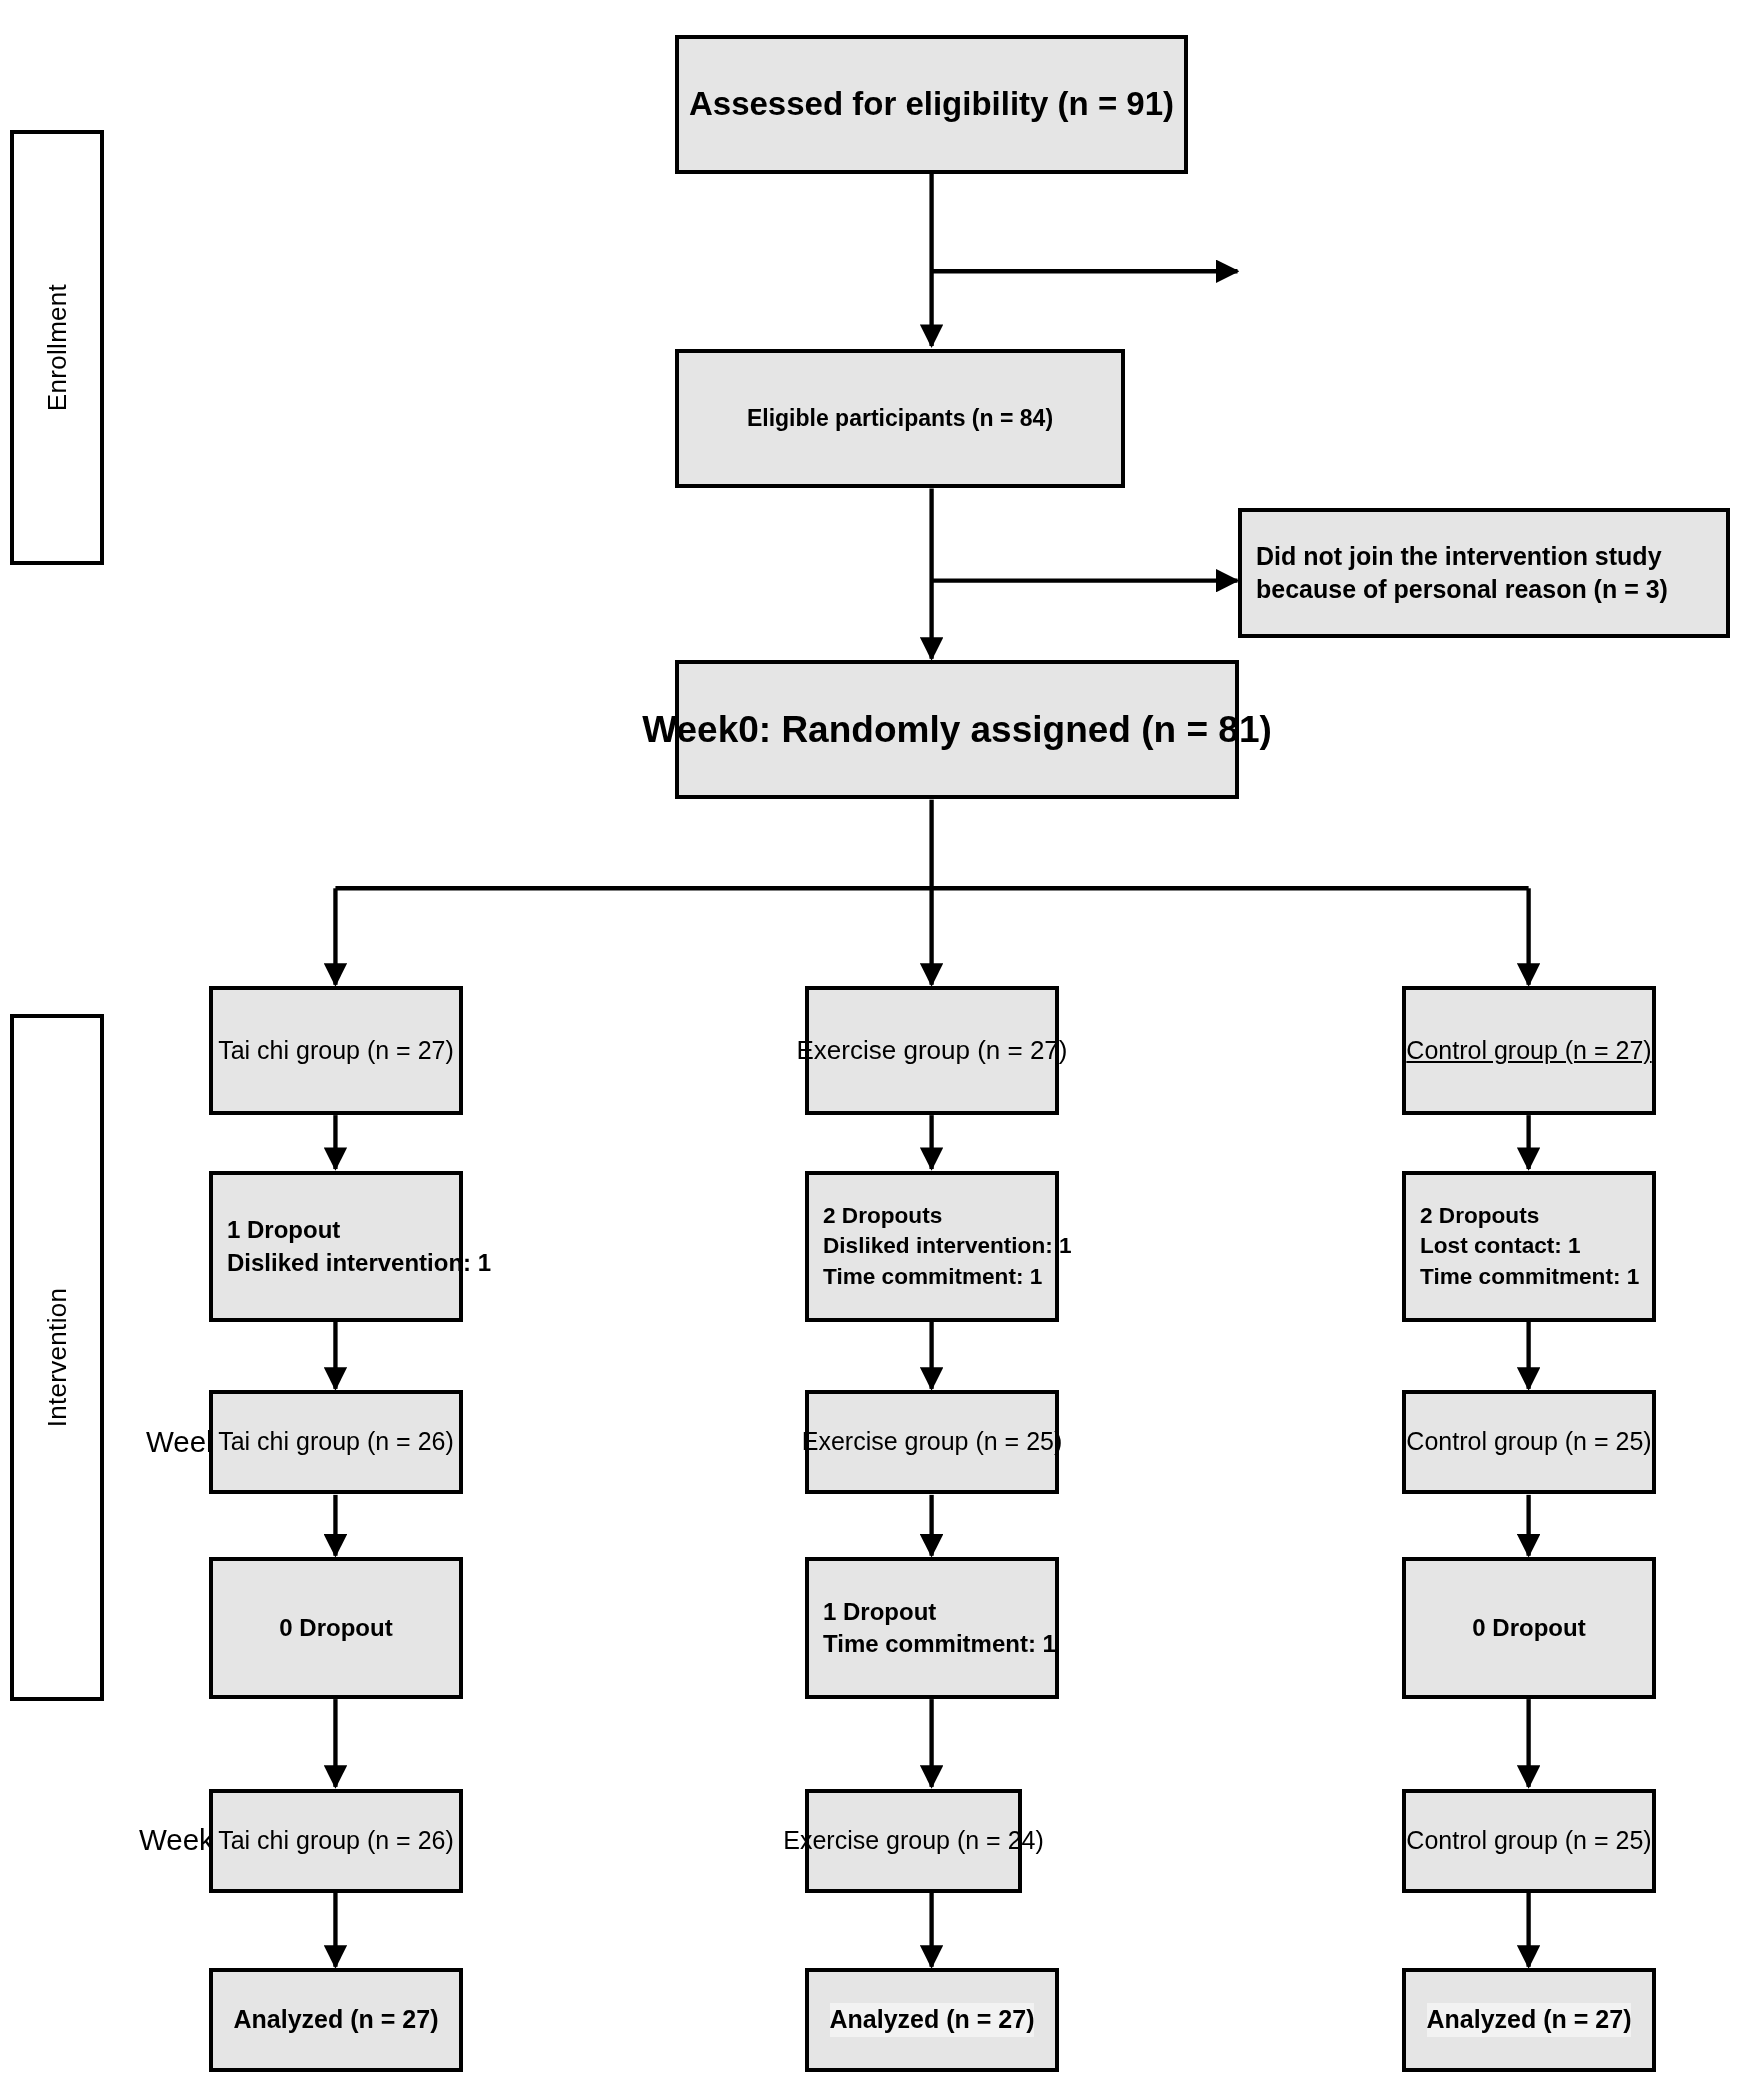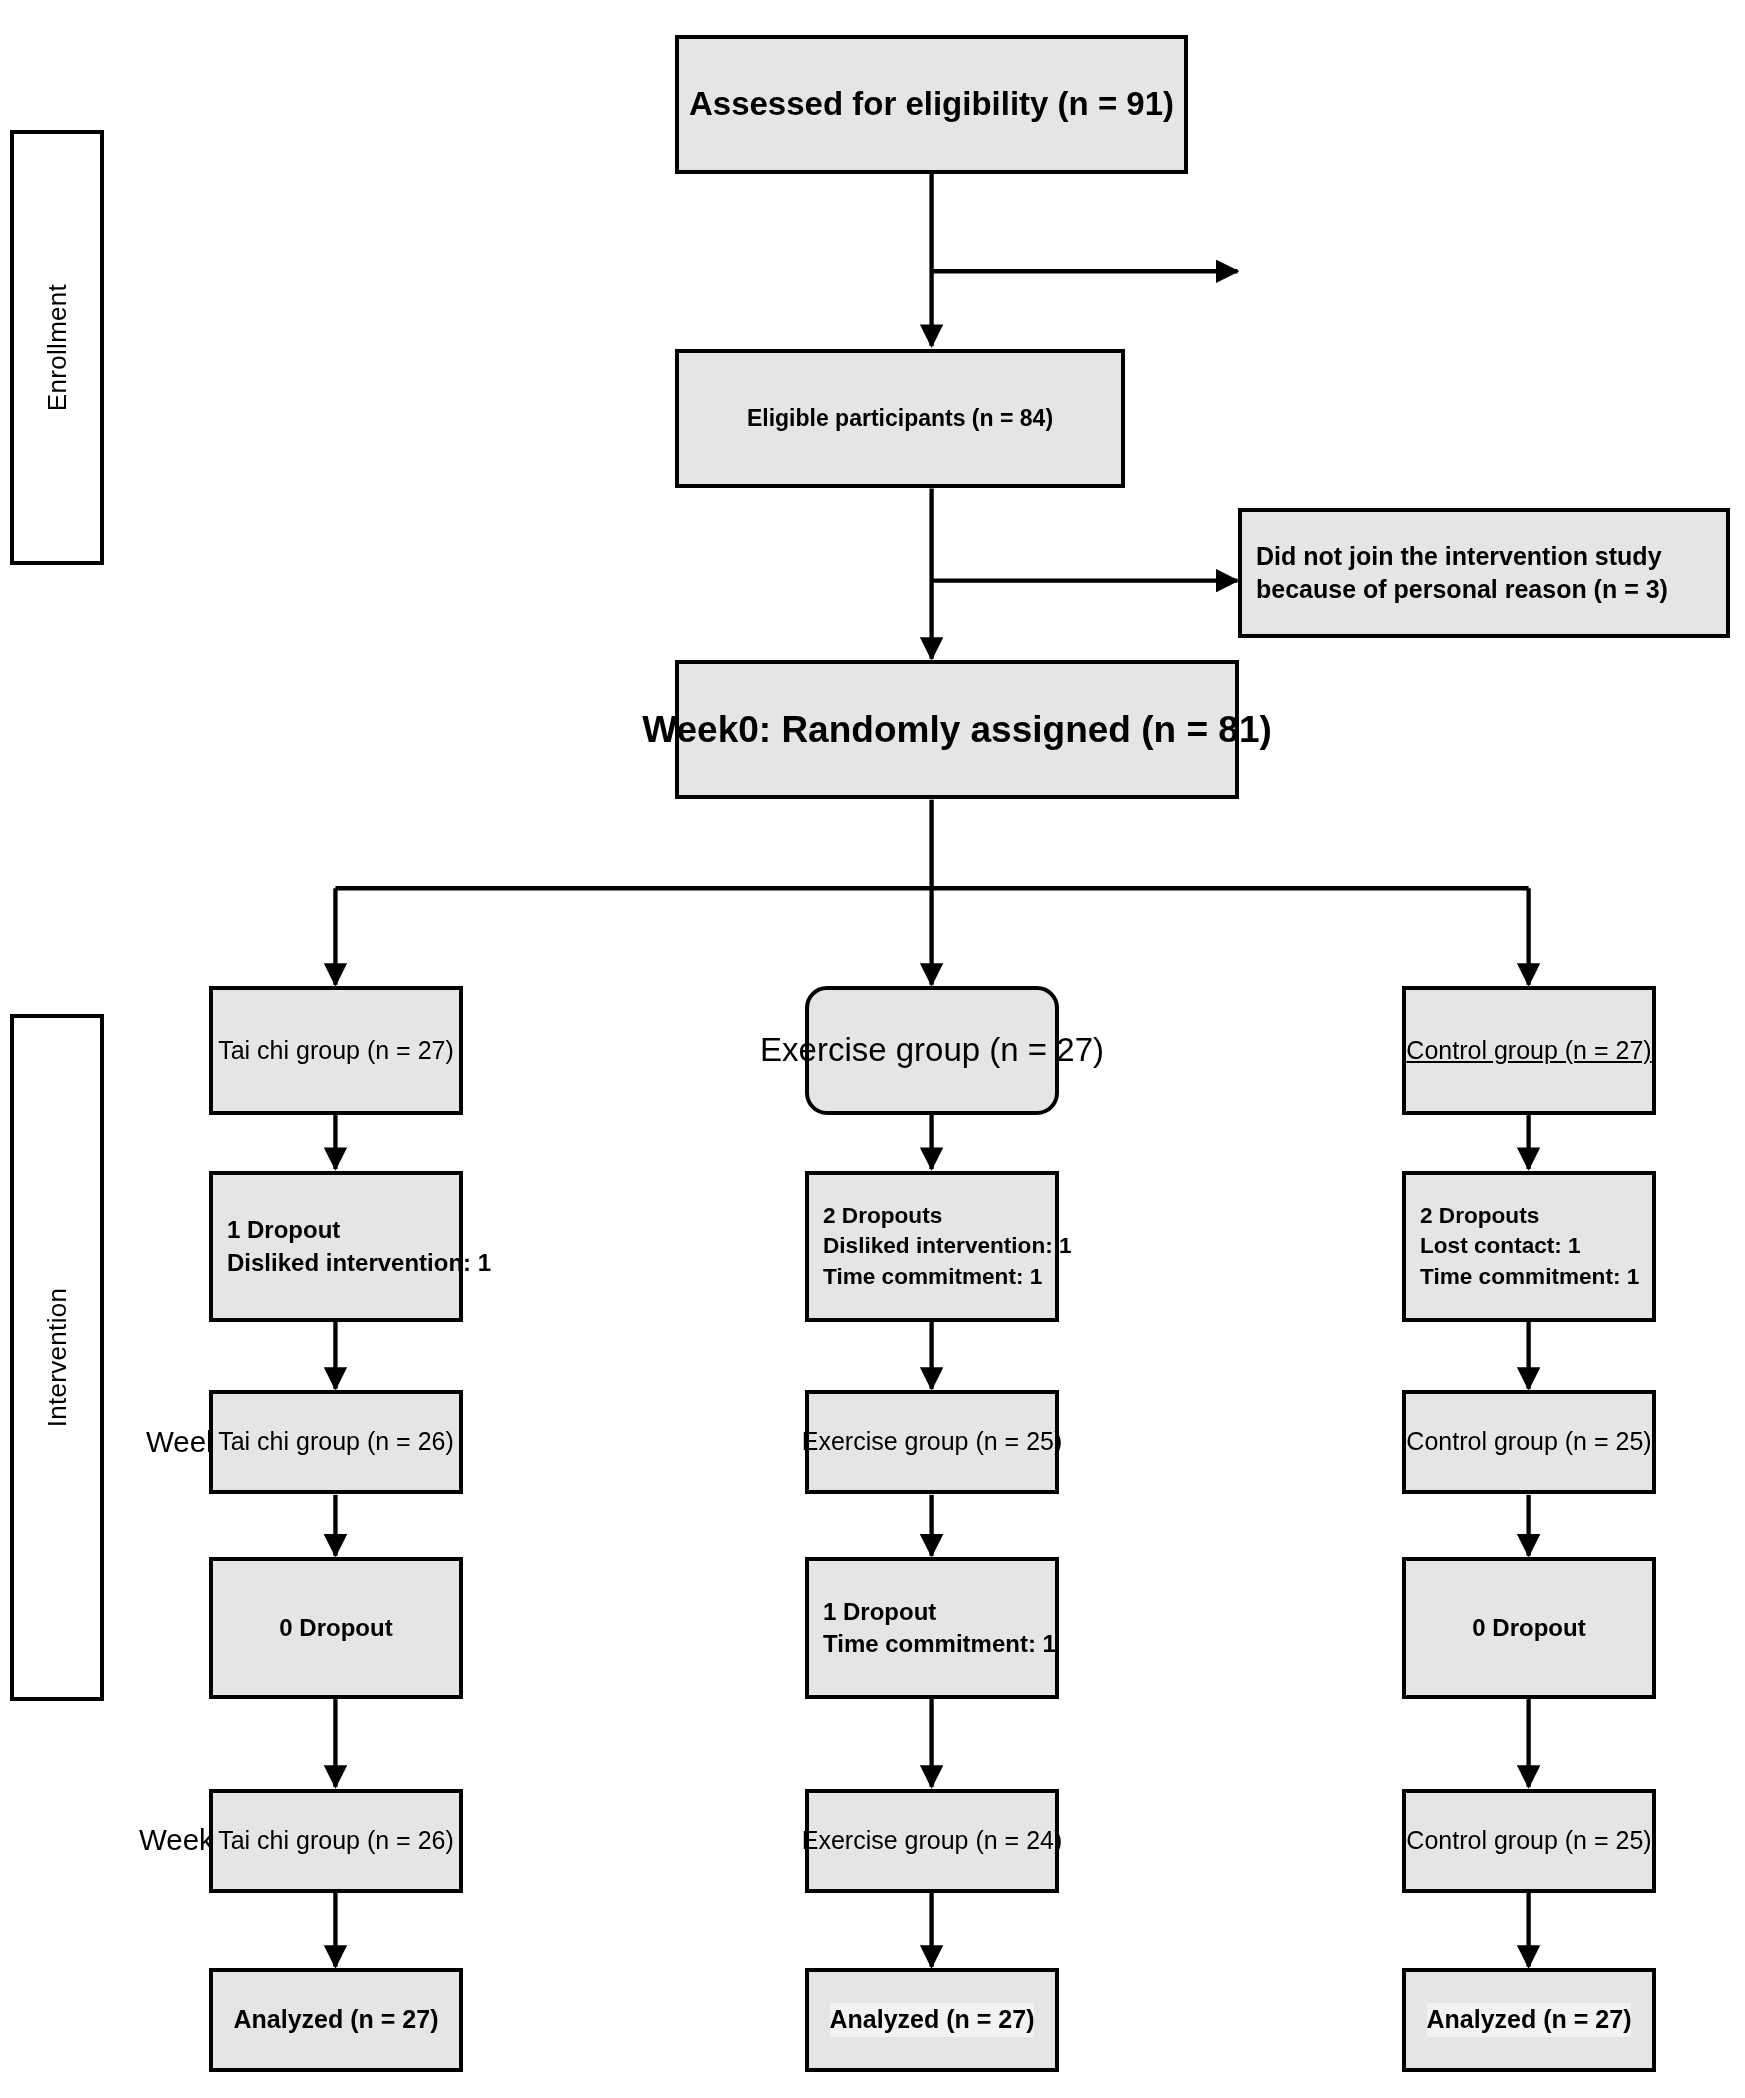--- a/index.html
+++ b/index.html
@@ -145,21 +145,21 @@
     <span class="line">because of personal reason (n = 3)</span>
   </div>
 
   <div class="node center bold" style="left:675px; top:660px; width:564px; height:139px; font-size:37px;">
     <span class="line">Week0: Randomly assigned (n = 81)</span>
   </div>
 
   <div class="node center reg" style="left:209px; top:986px; width:254px; height:129px; font-size:25px;">
     <span class="line">Tai chi group (n = 27)</span>
   </div>
-  <div class="node center reg" style="left:805px; top:986px; width:254px; height:129px; font-size:33px;border-radius:22px;">
+  <div class="node center reg" style="left:805px; top:986px; width:254px; height:129px; font-size:26px;">
     <span class="line">Exercise group (n = 27)</span>
   </div>
   <div class="node center reg" style="left:1402px; top:986px; width:254px; height:129px; font-size:25px;text-decoration:underline;">
     <span class="line">Control group (n = 27)</span>
   </div>
 
   <div class="node left bold" style="left:209px; top:1171px; width:254px; height:151px; font-size:24px;">
     <span class="line">1 Dropout</span>
     <span class="line">Disliked intervention: 1</span>
   </div>
@@ -191,21 +191,21 @@
     <span class="line">1 Dropout</span>
     <span class="line">Time commitment: 1</span>
   </div>
   <div class="node center bold" style="left:1402px; top:1557px; width:254px; height:142px; font-size:24px;">
     <span class="line">0 Dropout</span>
   </div>
 
   <div class="node center reg" style="left:209px; top:1789px; width:254px; height:104px; font-size:25px;">
     <span class="line">Tai chi group (n = 26)</span>
   </div>
-  <div class="node center reg" style="left:805px; top:1789px; width:254px; height:104px; font-size:25px;">
+  <div class="node center reg" style="left:805px; top:1789px; width:217px; height:104px; font-size:25px;">
     <span class="line">Exercise group (n = 24)</span>
   </div>
   <div class="node center reg" style="left:1402px; top:1789px; width:254px; height:104px; font-size:25px;">
     <span class="line">Control group (n = 25)</span>
   </div>
 
   <div class="node center bold" style="left:209px; top:1968px; width:254px; height:104px; font-size:25px;">
     <span class="line">Analyzed (n = 27)</span>
   </div>
   <div class="node center bold" style="left:805px; top:1968px; width:254px; height:104px; font-size:25px;">

